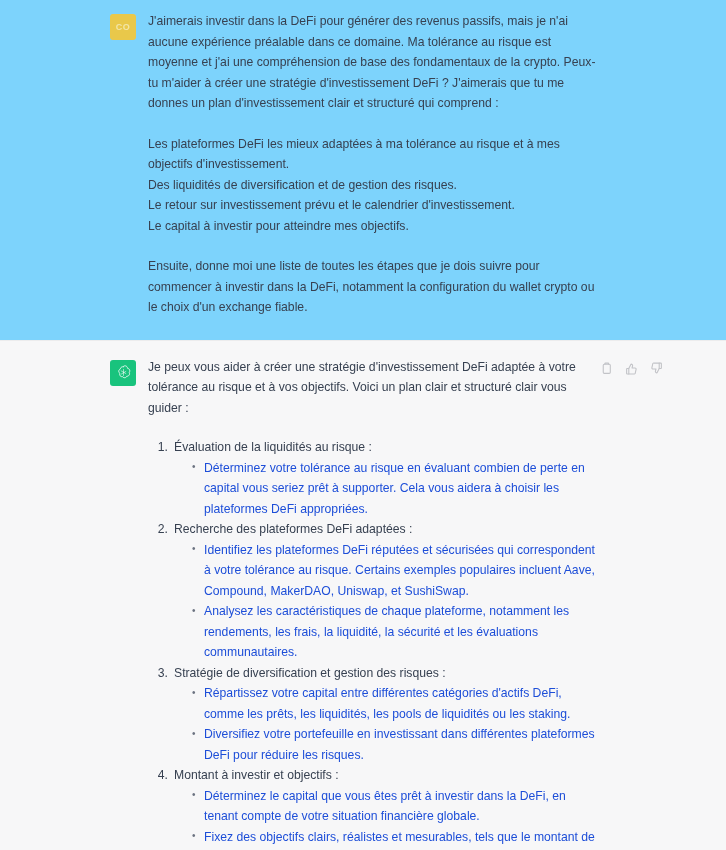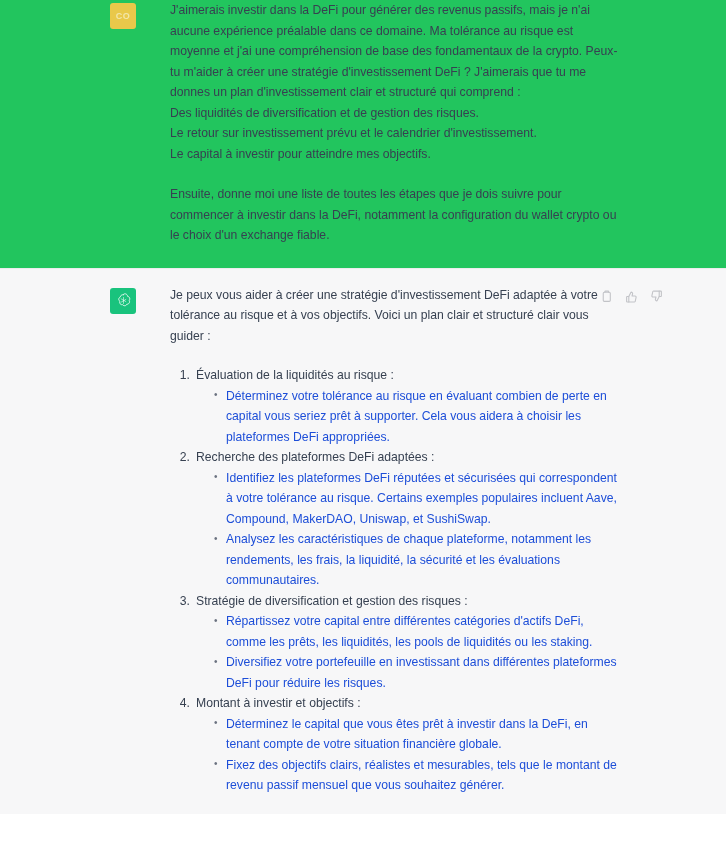--- a/index.html
+++ b/index.html
@@ -19,21 +19,22 @@
     overflow: hidden;
     background: #ffffff;
   }
 
   
   .msg {
     width: 100%;
     display: block;
   }
   .msg-user {
-    background: #22c55e;
+    background: #7dd3fc;
+    padding-top: 11px;
     padding-bottom: 22px;
   }
   .msg-assistant {
     background: #f7f7f8;
     border-top: 1px solid #ececed;
     padding-top: 16px;
     padding-bottom: 18px;
   }
 
   .msg-inner {
@@ -64,21 +65,21 @@
     letter-spacing: 0.4px;
     text-transform: uppercase;
   }
   .avatar-assistant {
     background: #19c37d;
   }
   .avatar-assistant svg { display: block; }
 
   
   .body {
-    margin-left: 60px;
+    margin-left: 38px;
     max-width: 452px;
     color: #374151;
     font-size: 12.2px;
     line-height: 20.5px;
   }
   .body p {
     margin: 0 0 0 0;
     color: #374151;
   }
   .body p.spaced { margin-top: 20px; }
@@ -156,20 +157,21 @@
 
 <div class="chat">
 
   <div class="msg msg-user">
     <div class="msg-inner">
       <div class="avatar avatar-user">
         <span>CO</span>
       </div>
       <div class="body">
         <p>J'aimerais investir dans la DeFi pour générer des revenus passifs, mais je n'ai aucune expérience préalable dans ce domaine. Ma tolérance au risque est moyenne et j'ai une compréhension de base des fondamentaux de la crypto. Peux-tu m'aider à créer une stratégie d'investissement DeFi ? J'aimerais que tu me donnes un plan d'investissement clair et structuré qui comprend :</p>
+        <p class="spaced">Les plateformes DeFi les mieux adaptées à ma tolérance au risque et à mes objectifs d'investissement.</p>
         <p class="tight">Des liquidités de diversification et de gestion des risques.</p>
         <p class="tight">Le retour sur investissement prévu et le calendrier d'investissement.</p>
         <p class="tight">Le capital à investir pour atteindre mes objectifs.</p>
         <p class="spaced">Ensuite, donne moi une liste de toutes les étapes que je dois suivre pour commencer à investir dans la DeFi, notamment la configuration du wallet crypto ou le choix d'un exchange fiable.</p>
       </div>
     </div>
   </div>
 
   <div class="msg msg-assistant">
     <div class="msg-inner">

